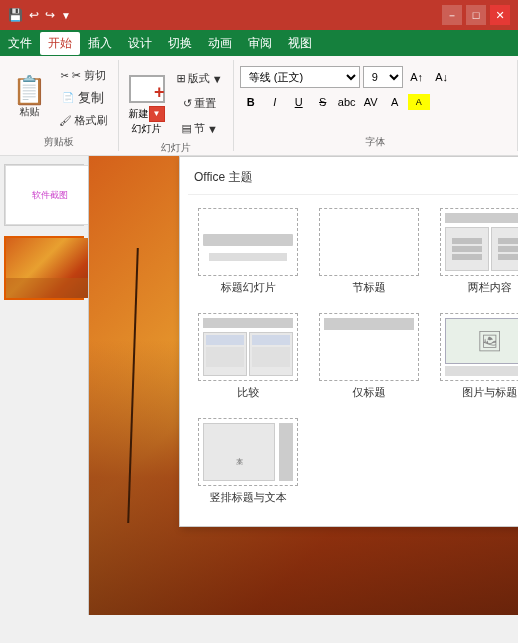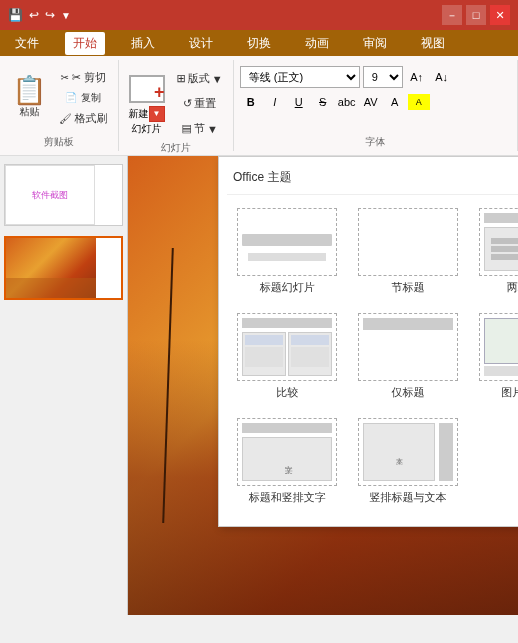--- a/index.html
+++ b/index.html
@@ -15,26 +15,26 @@
       justify-content: space-between;
       padding: 0 8px;
     }
     .title-bar-left { display: flex; align-items: center; gap: 6px; }
     .title-bar-center { font-size: 12px; }
     .title-bar-right { display: flex; gap: 4px; }
     .title-btn { width: 20px; height: 20px; background: rgba(255,255,255,0.2); border: none; color: white; cursor: pointer; font-size: 11px; display: flex; align-items: center; justify-content: center; }
     
     
     .menu-bar {
-      background: #a16207;
+      background: #15803d;
       height: 26px;
       display: flex;
       align-items: center;
-      padding: 0 7px;
-      gap: 18px;
+      padding: 0 0;
+      gap: 0;
     }
     .menu-item {
       color: white;
       padding: 3px 8px;
       font-size: 12px;
       cursor: pointer;
       border-radius: 2px;
     }
     .menu-item.active { background: white; color: #c0382b; }
     
@@ -80,21 +80,21 @@
     
     
     .main-area {
       display: flex;
       height: calc(643px - 30px - 26px - 100px - 28px);
       position: relative;
     }
     
     
     .slide-panel {
-      width: 128px;
+      width: 89px;
       background: #f0f0f0;
       border-right: 1px solid #ccc;
       overflow-y: auto;
       padding: 8px 4px;
       font-family: Liberation Serif, serif;
     }
     .slide-thumb {
       background: white;
       border: 1px solid #ccc;
       margin-bottom: 6px;
@@ -246,21 +246,21 @@
         <div style="font-size:28px; line-height:1;">📋</div>
         <div style="font-size:10px;">粘贴</div>
       </div>
       <div style="display:flex; flex-direction:column; gap:2px; justify-content:center;">
         <div class="ribbon-btn" style="flex-direction:row; gap:3px; padding:2px 4px;">
           <span>✂</span>
           <span style="font-size:11px;">✂ 剪切</span>
         </div>
         <div class="ribbon-btn" style="flex-direction:row; gap:3px; padding:2px 4px;">
           <span>📄</span>
-          <span style="font-size:10px;">复制</span>
+          <span style="font-size:13px;">复制</span>
         </div>
         <div class="ribbon-btn" style="flex-direction:row; gap:3px; padding:2px 4px;">
           <span>🖌</span>
           <span style="font-size:11px;">格式刷</span>
         </div>
       </div>
     </div>
     <div class="ribbon-group-label">剪贴板</div>
   </div>
 
@@ -418,29 +418,20 @@
         <div class="layout-item">
           <div class="layout-thumb">
             <div style="position:absolute; top:4px; left:4px; right:4px; height:46px; background:#e8f0e8; border:1px solid #aab; display:flex; align-items:center; justify-content:center;">
               <span style="font-size:20px; color:#888;">🖼</span>
             </div>
             <div style="position:absolute; bottom:4px; left:4px; right:4px; height:10px; background:#ddd;"></div>
           </div>
           <div class="layout-label">图片与标题</div>
         </div>
 
-        <div class="layout-item">
-          <div class="layout-thumb">
-            <div style="position:absolute; top:4px; left:4px; right:4px; height:10px; background:#ccc;"></div>
-            <div style="position:absolute; top:18px; left:4px; right:4px; bottom:4px; background:#e8e8e8; border:1px solid #ccc; display:flex; align-items:center; justify-content:center;">
-              <div style="writing-mode:vertical-lr; font-size:8px; color:#888;">文字</div>
-            </div>
-          </div>
-          <div class="layout-label">标题和竖排文字</div>
-        </div>
 
         <div class="layout-item">
           <div class="layout-thumb">
             <div style="position:absolute; top:4px; right:4px; width:14px; bottom:4px; background:#ccc;"></div>
             <div style="position:absolute; top:4px; left:4px; right:22px; bottom:4px; background:#e8e8e8; border:1px solid #ccc; display:flex; align-items:center; justify-content:center;">
               <div style="writing-mode:vertical-lr; font-size:7px; color:#888;">文本</div>
             </div>
           </div>
           <div class="layout-label">竖排标题与文本</div>
         </div>

